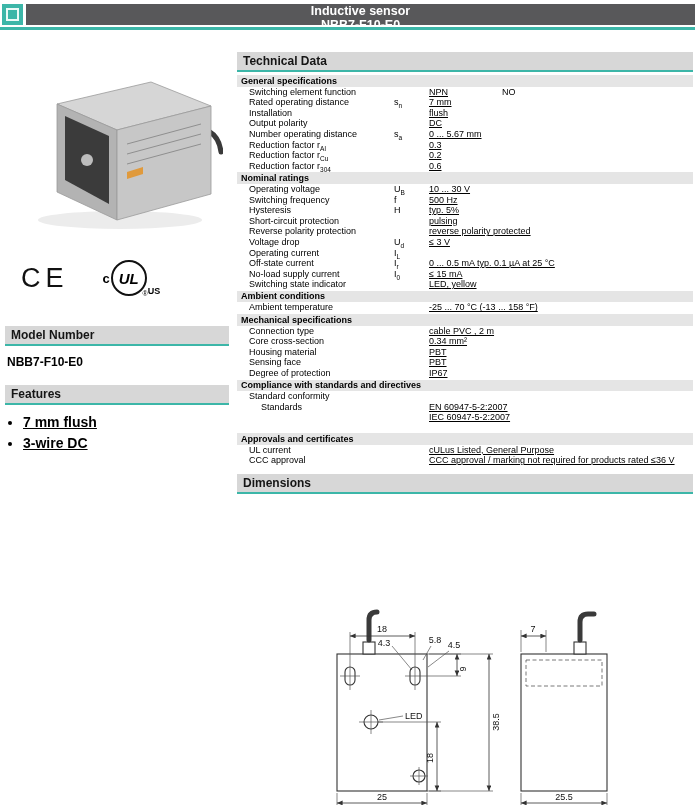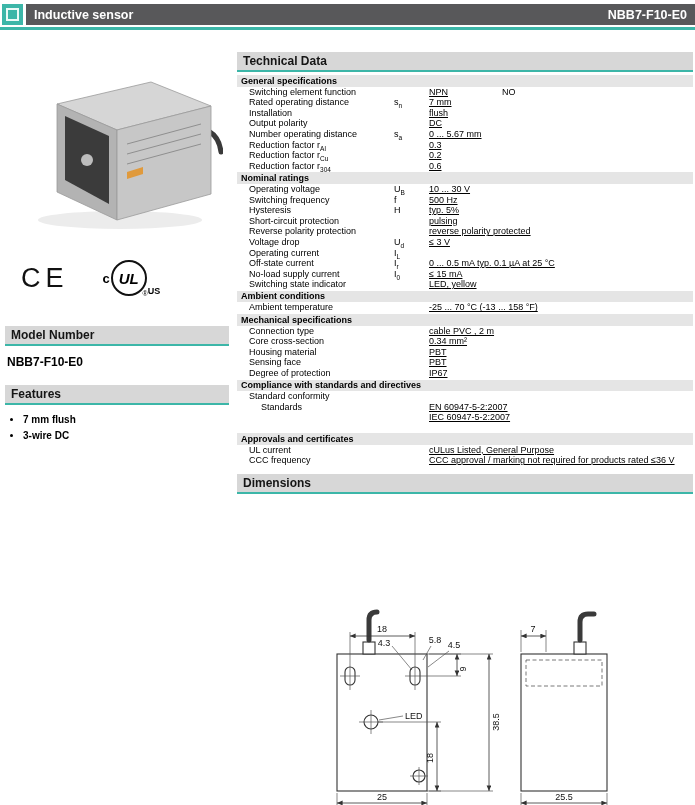--- a/index.html
+++ b/index.html
@@ -7,21 +7,21 @@
     width:695px;height:805px;position:relative;overflow:hidden;
     background:#ffffff;color:#000;
     font-family:"Liberation Sans","DejaVu Sans",sans-serif;
   }
   
   .top-header{position:absolute;top:4px;left:0;right:0;height:21px;}
   .logo-sq{position:absolute;left:2px;top:0;width:21px;height:21px;background:#3cb6a8;}
   .logo-sq .inner{position:absolute;inset:4px;border:2px solid #eafaf7;}
   .head-bar{position:absolute;left:26px;right:0;top:0;height:21px;background:#58585a;
     color:#fff;display:flex;justify-content:space-between;align-items:center;
-    padding:0 8px;font-size:12.5px;font-weight:bold;box-sizing:border-box;}
+    padding:0 8px;font-size:12.5px;font-weight:bold;box-sizing:border-box;flex-direction:column;}
   .teal-line{position:absolute;top:27px;left:0;right:0;height:3px;background:#3cb6a8;}
   
   .content{position:absolute;top:52px;left:5px;right:2px;bottom:0;display:flex;gap:8px;}
   .left-col{width:224px;flex:0 0 224px;}
   .right-col{flex:1;min-width:0;}
   .sec-bar{background:#d7d7d7;border-bottom:2px solid #3cb6a8;font-weight:bold;
     font-size:12px;padding:2px 6px;color:#151515;}
   
   .photo{height:186px;position:relative;margin-top:2px;}
   .marks{display:flex;align-items:center;gap:34px;padding:16px 6px 12px 16px;height:44px;}
@@ -29,21 +29,21 @@
   .ul-mark{display:flex;align-items:center;}
   .ul-c{font-size:13px;font-weight:bold;margin-right:1px;align-self:center;}
   .ul-circle{width:32px;height:32px;border:2.5px solid #111;border-radius:50%;
     display:flex;align-items:center;justify-content:center;font-weight:bold;
     font-style:italic;font-size:15px;position:relative;}
   .ul-r{position:absolute;right:-3px;bottom:-3px;font-size:7px;font-style:normal;font-weight:normal;}
   .ul-us{font-size:9px;font-weight:bold;align-self:flex-end;margin-left:1px;}
   .model-bar{margin-top:14px;}
   .model-value{font-size:12px;font-weight:bold;padding:9px 2px 14px 2px;}
   .features-bar{margin-top:2px;}
-  .feature-list{margin:9px 0 0 18px;padding:0;font-size:10px;font-weight:bold;}
+  .feature-list{margin:9px 0 0 18px;padding:0;font-size:14px;font-weight:bold;text-decoration:underline;}
   .feature-list li{margin-bottom:5px;}
   
   #tech-table{margin-top:3px;font-size:9px;line-height:10.6px;}
   .sec-row{background:#e5e5e5;font-weight:bold;padding:0.5px 0 0.5px 4px;margin-top:1px;}
   .spec-row{display:grid;grid-template-columns:145px 35px 1fr;padding-left:12px;}
   .spec-row sub{font-size:6.5px;line-height:0;vertical-align:sub;}
   .c-label.lvl2{padding-left:12px;}
   .c-val{position:relative;text-decoration:underline;}
   .c-val2{position:absolute;left:73px;top:0;}
   .gap-after{margin-bottom:10px;}
@@ -256,21 +256,21 @@
             <div>IEC 60947-5-2:2007</div>
           </span>
         </div>
         <div class="sec-row">Approvals and certificates</div>
         <div class="spec-row">
           <span class="c-label">UL current</span>
           <span class="c-sym"></span>
           <span class="c-val">cULus Listed, General Purpose</span>
         </div>
         <div class="spec-row">
-          <span class="c-label">CCC frequency</span>
+          <span class="c-label">CCC approval</span>
           <span class="c-sym"></span>
           <span class="c-val">CCC approval / marking not required for products rated ≤36 V</span>
         </div>
       </div>
 
     <div class="sec-bar dims-bar">Dimensions</div>
 
     <div class="drawing">
       <svg width="460" height="310" viewBox="0 0 460 310">
         <defs>

